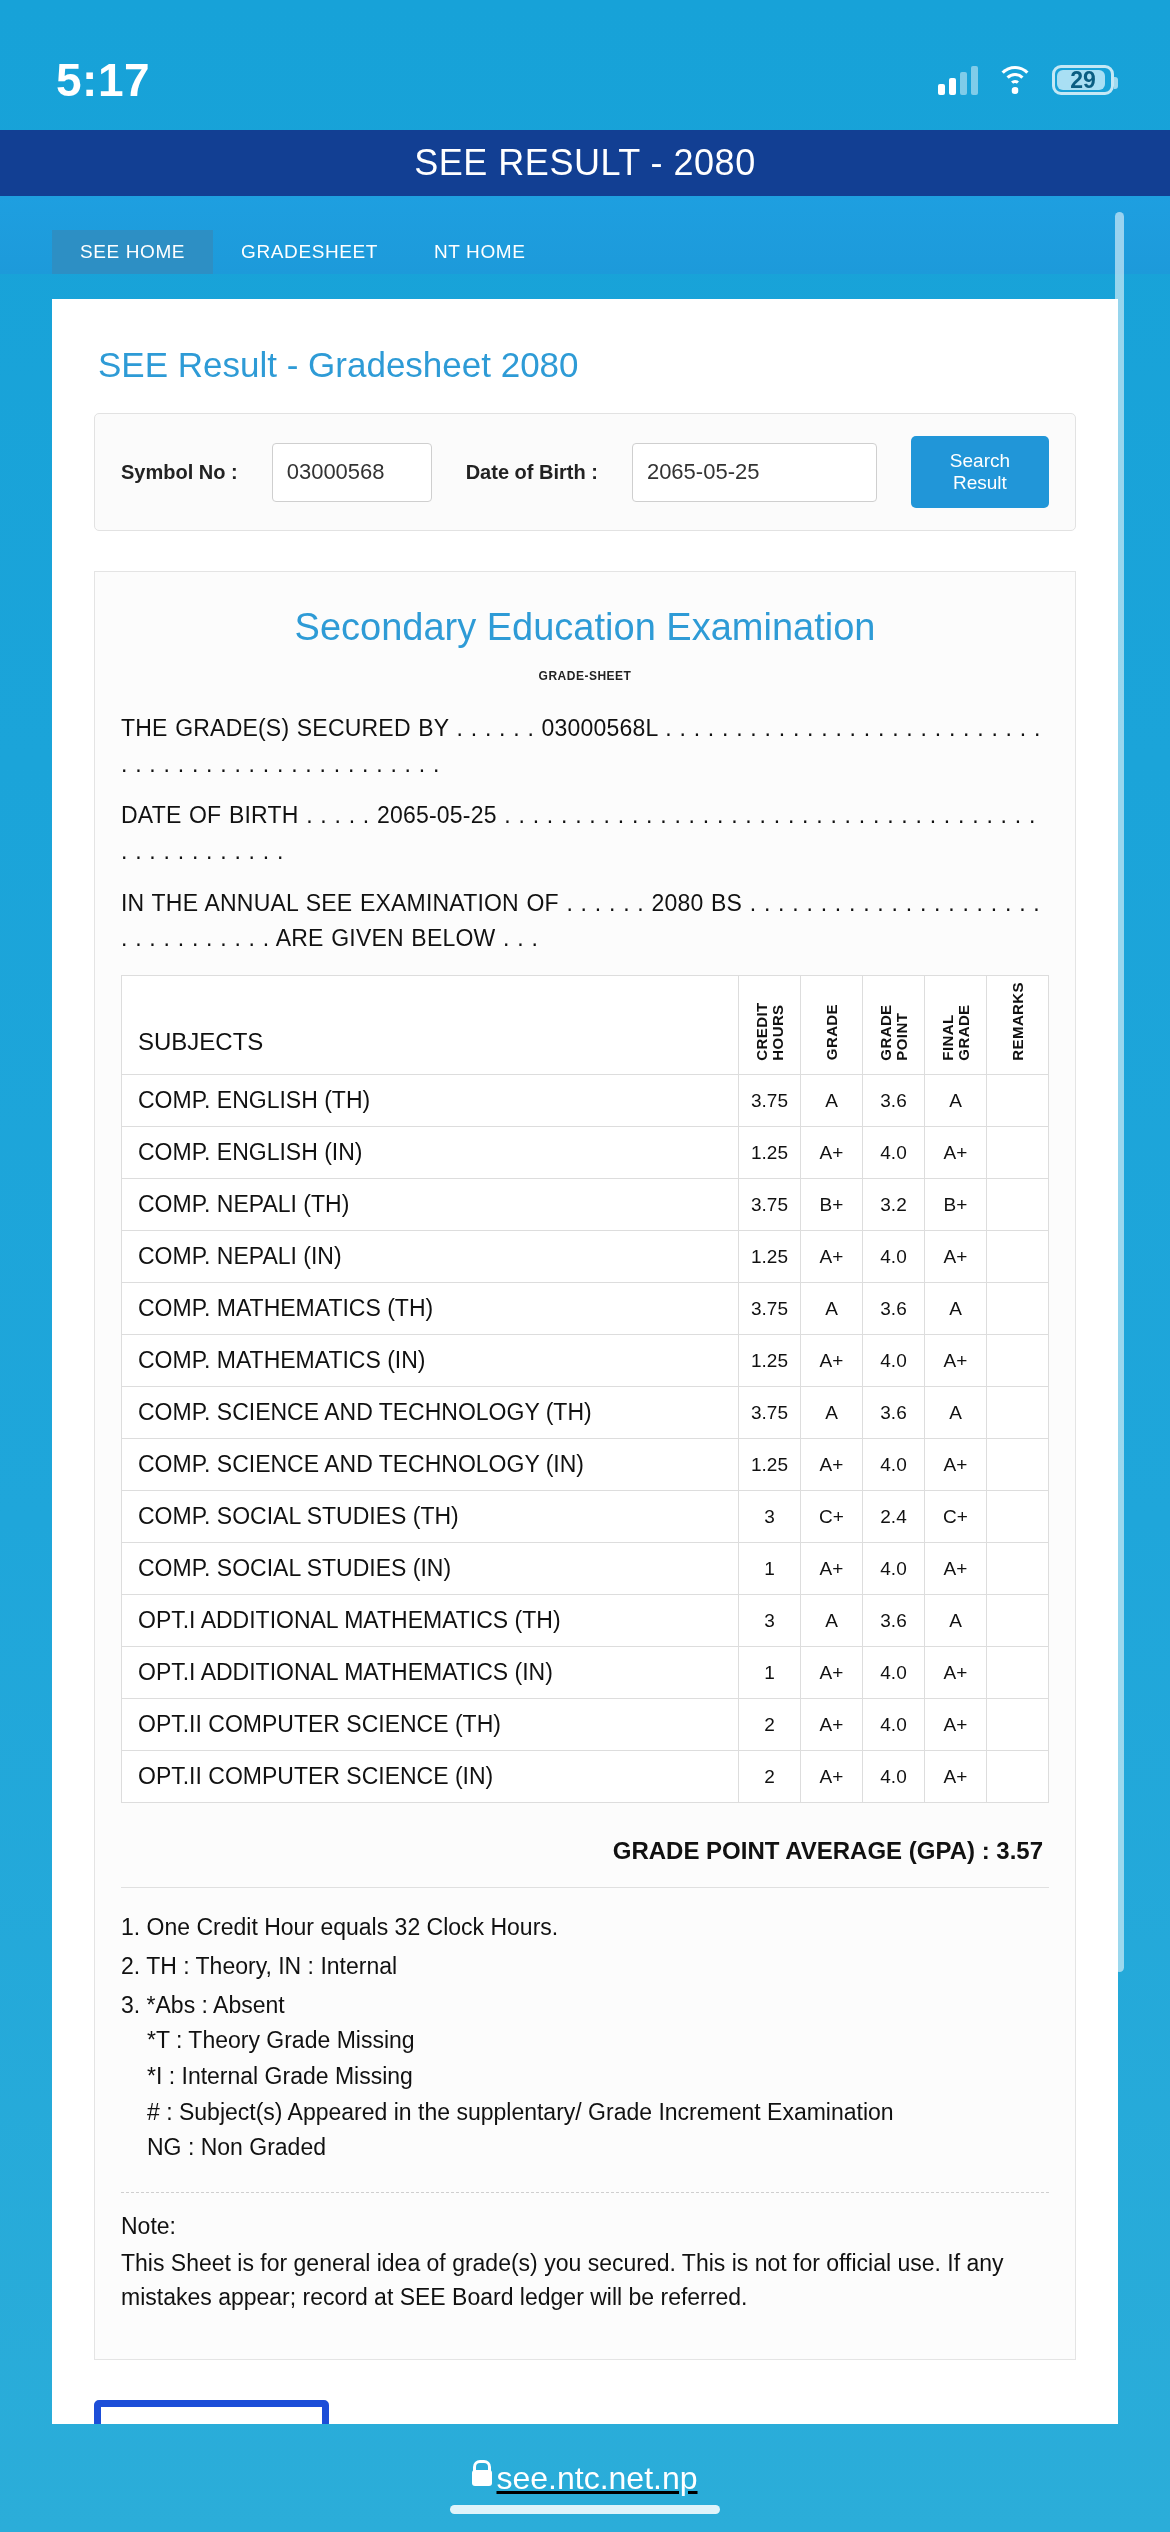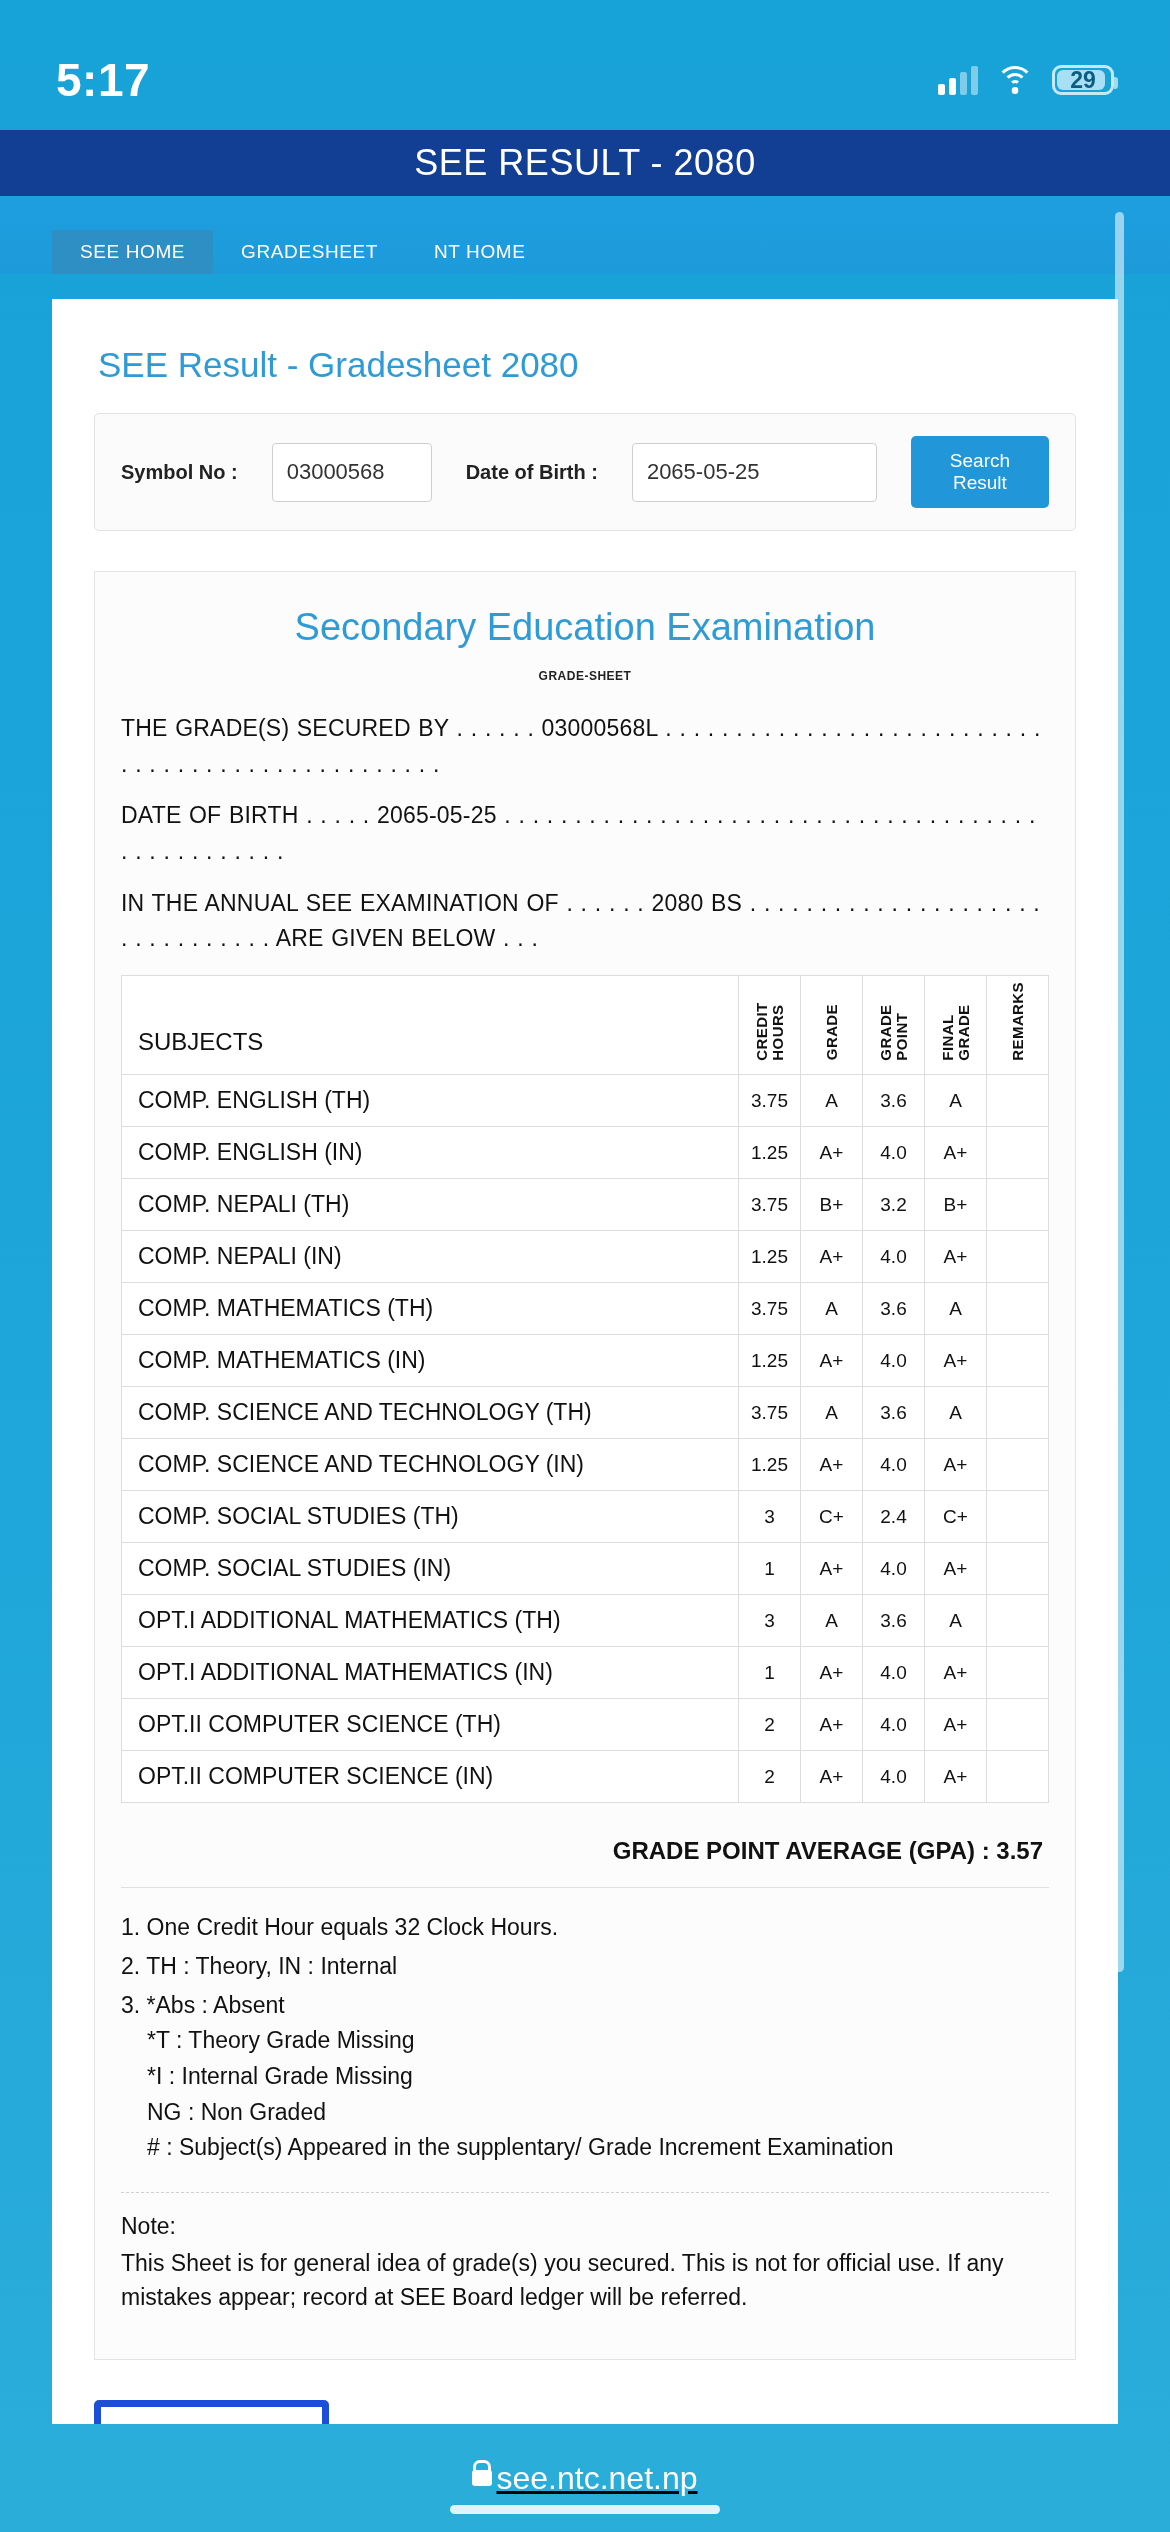--- a/index.html
+++ b/index.html
@@ -518,22 +518,22 @@
         <div class="gpa">GRADE POINT AVERAGE (GPA) : 3.57</div>
 
         <div class="notes">
           <ol>
             <li>1. One Credit Hour equals 32 Clock Hours.</li>
             <li>2. TH : Theory, IN : Internal</li>
             <li>
               <span>3. *Abs : Absent</span>
               <span class="sub2">*T : Theory Grade Missing</span>
               <span class="sub2">*I : Internal Grade Missing</span>
+              <span class="sub2"># : Subject(s) Appeared in the supplentary/ Grade Increment Examination</span>
               <span class="sub2">NG : Non Graded</span>
-              <span class="sub2"># : Subject(s) Appeared in the supplentary/ Grade Increment Examination</span>
             </li>
           </ol>
         </div>
 
         <div class="note-block">
           <div class="lbl">Note:</div>
           <p>This Sheet is for general idea of grade(s) you secured. This is not for official use. If any mistakes appear; record at SEE Board ledger will be referred.</p>
         </div>
       </div>
 

